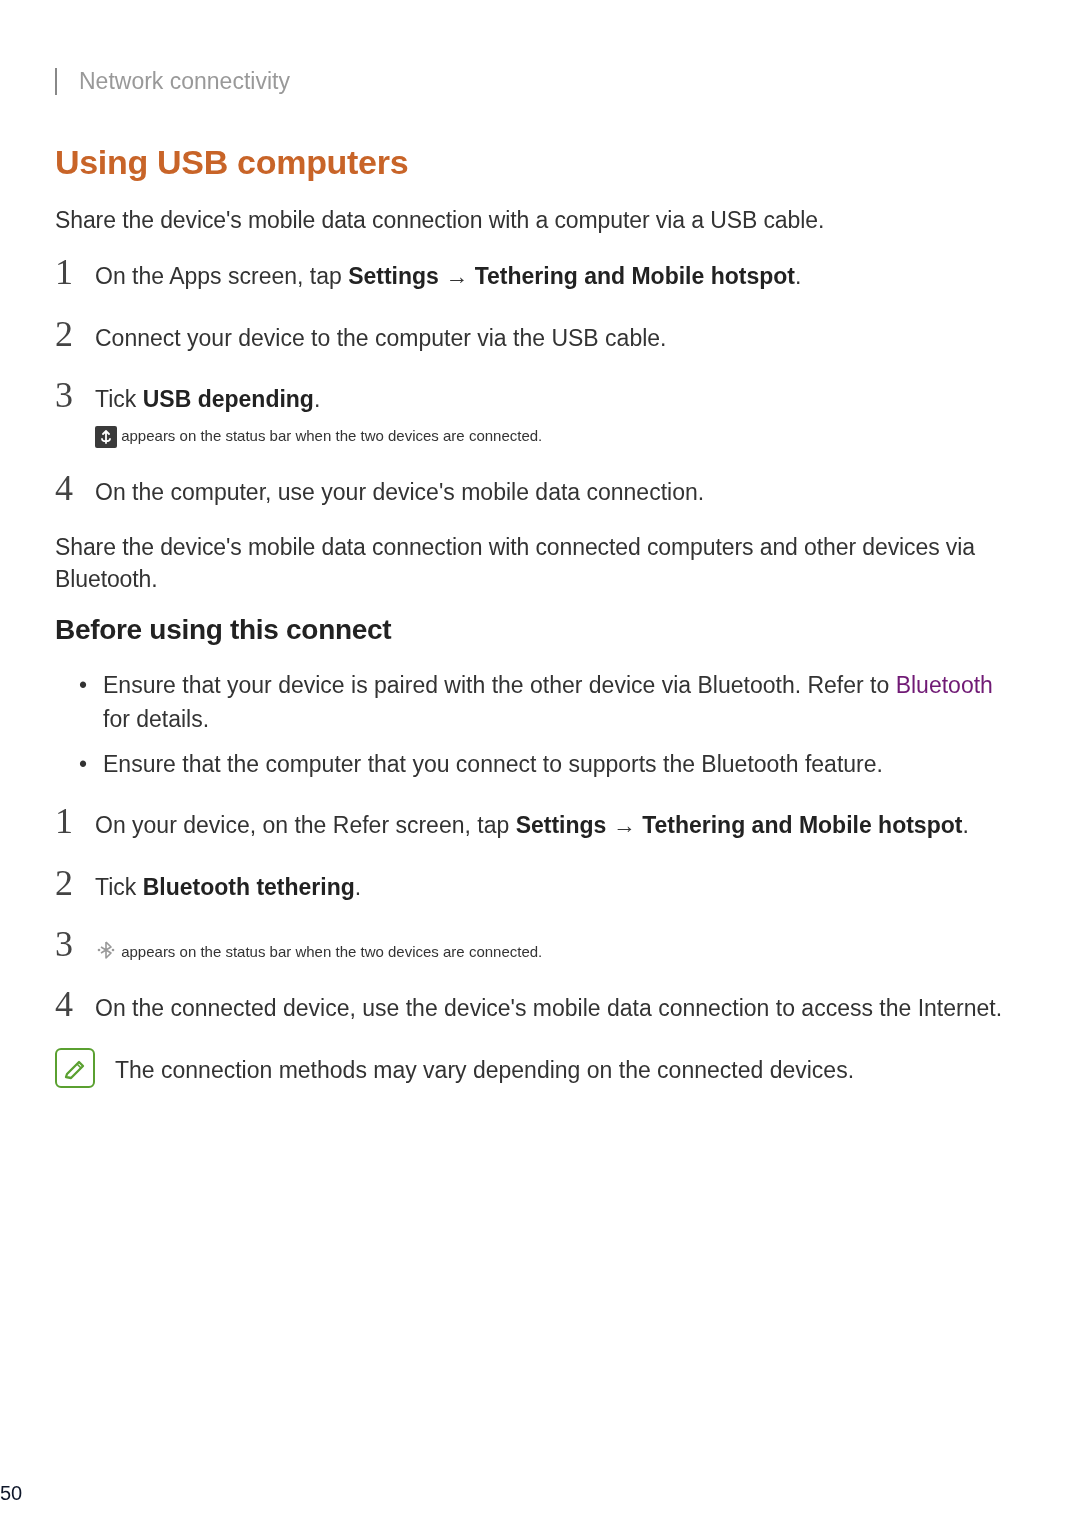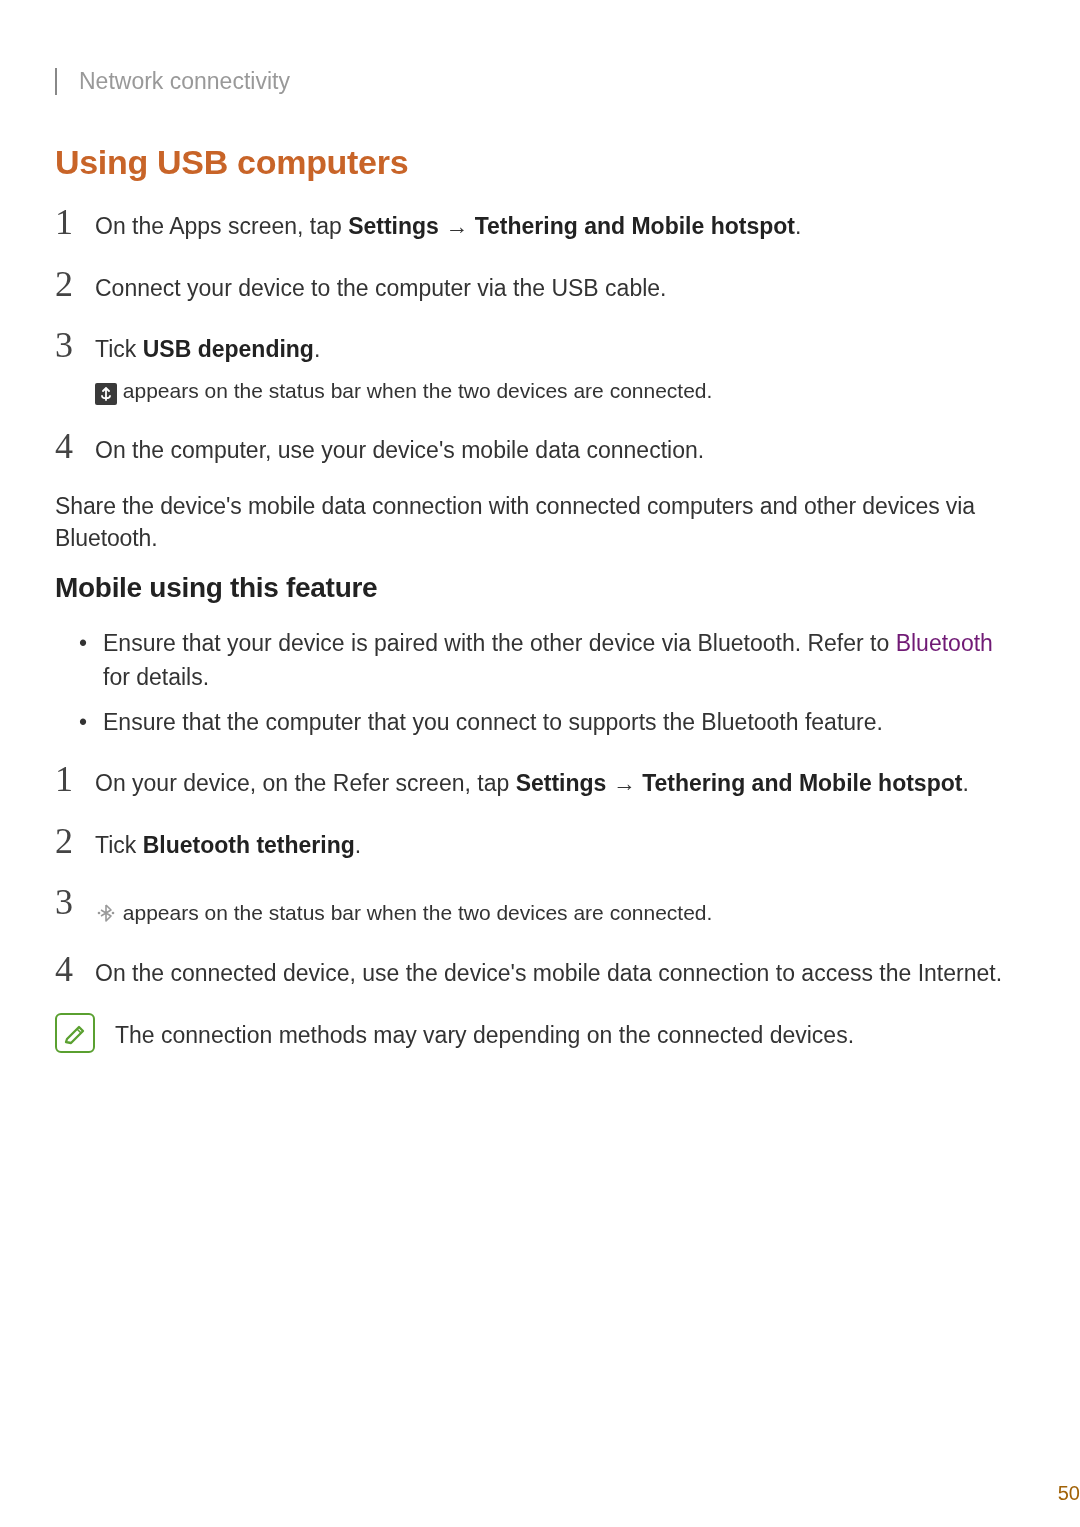--- a/index.html
+++ b/index.html
@@ -68,21 +68,21 @@
       font-size: 23px;
       line-height: 1.5;
       font-weight: 300;
     }
     .step-text .bold {
       font-weight: 700;
       color: #222;
     }
     .sub-line {
       color: #333;
-      font-size: 21px;
+      font-size: 15px;
       line-height: 1.5;
       font-weight: 300;
       margin-top: 8px;
     }
     .icon-psi {
       display: inline-flex;
       width: 22px;
       height: 22px;
       background: #3a3a3a;
       color: #fff;
@@ -170,36 +170,37 @@
       line-height: 1.5;
       font-weight: 300;
       padding-top: 6px;
       padding-left: 10px;
     }
     .page-num {
       position: absolute;
       bottom: 50px;
       left: 0;
       right: 0;
-      text-align: right;
-      color: #a16207;
+      text-align: left;
+      color: #0f172a;
       font-size: 20px;
       font-weight: 300;
     }
   </style>
 </head>
 <body>
 
 <div class="page">
 
   <div class="header-tab">
     <div class="breadcrumb">Network connectivity</div>
   </div>
 
   <div class="h2">Using USB computers</div>
+  <div class="body-text">Share the device's mobile data connection with a computer via a USB cable.</div>
 
   <div class="num-step">
     <div class="num">1</div>
     <div class="step-body">
       <span class="step-text"><span>On the Apps screen, tap </span><span class="bold">Settings</span><span> → </span><span class="bold">Tethering and Mobile hotspot</span><span>.</span></span>
     </div>
   </div>
 
   <div class="num-step">
     <div class="num">2</div>
@@ -224,21 +225,21 @@
 
   <div class="num-step">
     <div class="num">4</div>
     <div class="step-body">
       <span class="step-text">On the computer, use your device's mobile data connection.</span>
     </div>
   </div>
 
   <div class="body-text">Share the device's mobile data connection with connected computers and other devices via Bluetooth.</div>
 
-  <div class="h3">Mobile using this feature</div>
+  <div class="h3">Before using this connect</div>
 
   <div class="bullet-list">
     <div class="bullet-item">
       <div class="bullet-dot">•</div>
       <div class="bullet-text"><span>Ensure that your device is paired with the other device via Bluetooth. Refer to </span><span class="link">Bluetooth</span><span> for details.</span></div>
     </div>
     <div class="bullet-item">
       <div class="bullet-dot">•</div>
       <div class="bullet-text">Ensure that the computer that you connect to supports the Bluetooth feature.</div>
     </div>

